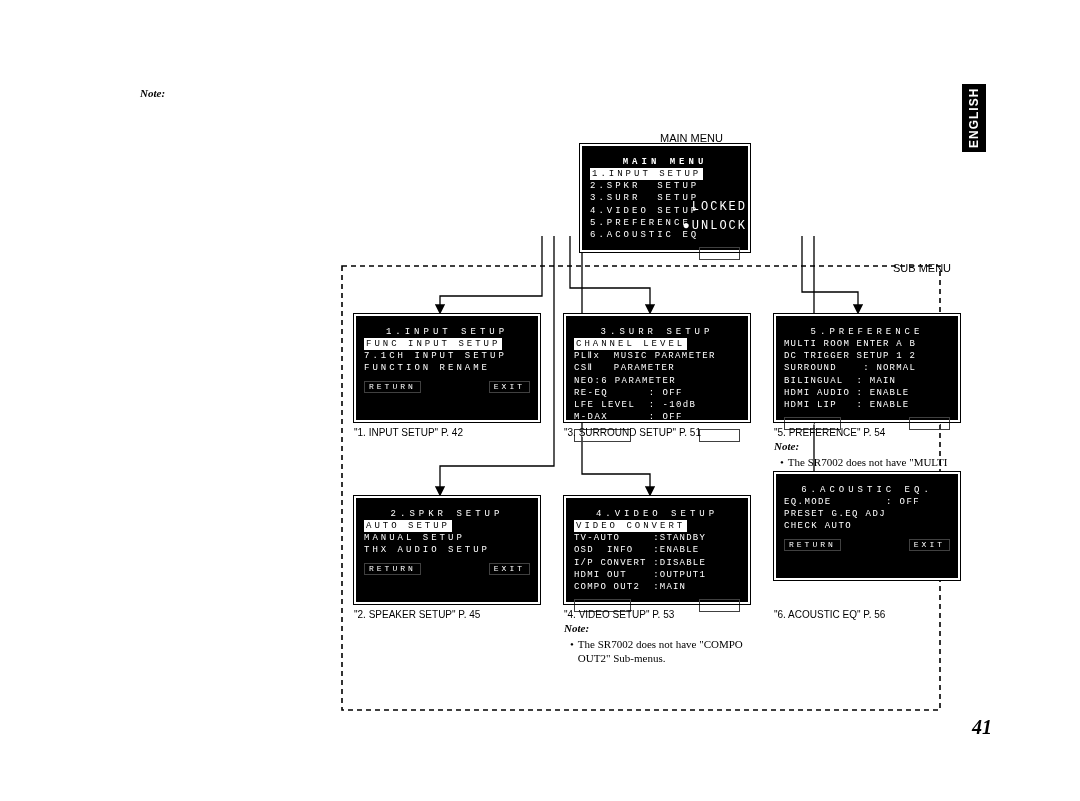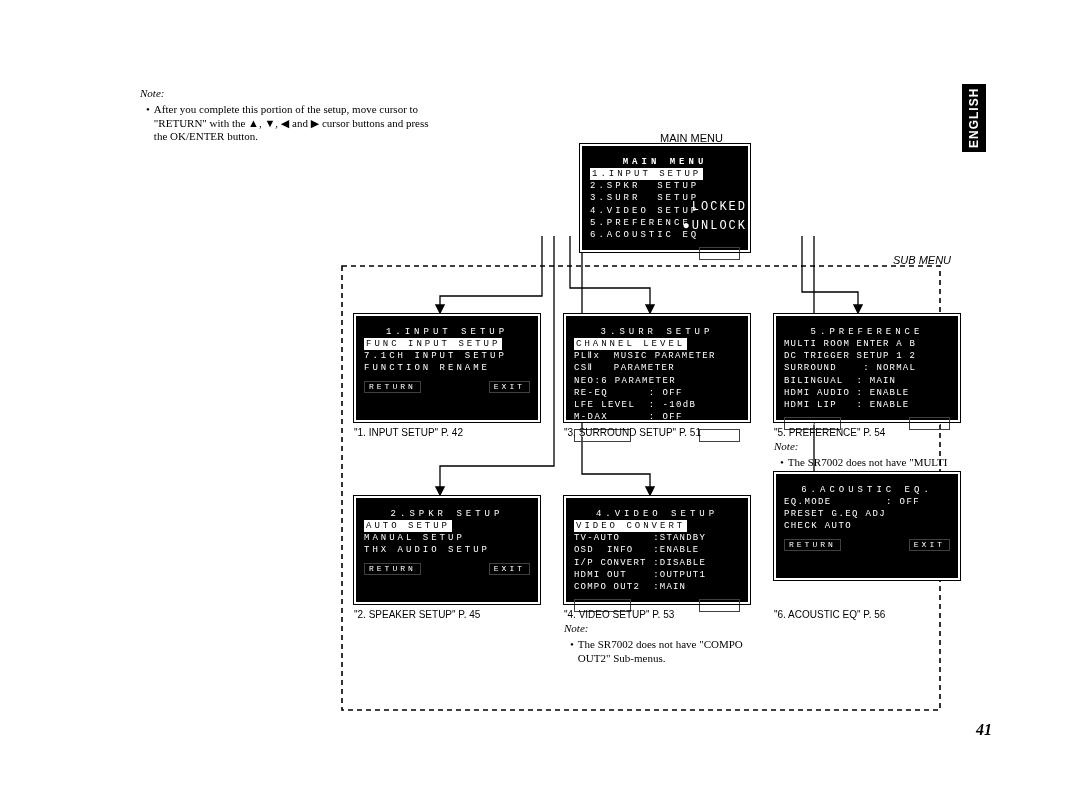--- a/index.html
+++ b/index.html
@@ -12,21 +12,21 @@
     position: relative;
     color: #000;
   }
   .note-block {
     position: absolute;
     font-size: 11px;
     line-height: 1.25;
   }
   .note-title {
     font-style: italic;
-    font-weight: normal;
+    font-weight: bold;
     margin-bottom: 2px;
   }
   .bullet {
     display: flex;
   }
   .bullet::before {
     content: "•";
     margin: 0 4px 0 6px;
   }
   .english-tab {
@@ -47,21 +47,21 @@
     display: flex;
     align-items: center;
     justify-content: center;
   }
   .page-num {
     position: absolute;
     right: 88px;
     bottom: 62px;
     font-style: italic;
     font-weight: bold;
-    font-size: 16px;
+    font-size: 20px;
   }
   .svg-layer {
     position: absolute;
     left: 336px;
     top: 236px;
     pointer-events: none;
   }
 
   
   .osd {
@@ -125,27 +125,24 @@
 </style>
 </head>
 <body>
 
 <div class="english-tab">ENGLISH</div>
 
 <div class="page-num">41</div>
 
 <div class="note-block" style="left:140px; top:87px; width:300px;">
   <div class="note-title">Note:</div>
-  <div class="bullet">
-      <span>After you complete this portion of the setup, move cursor to "RETURN" with the ▲, ▼, ◀ and ▶ cursor buttons and press the OK/ENTER button.</span>
-    </div>
 </div>
 
 <div class="label" style="left:660px; top:132px;">MAIN MENU</div>
-<div class="label" style="left:893px; top:254px;font-style:italic;">SUB MENU</div>
+<div class="label" style="left:893px; top:262px;">SUB MENU</div>
 
 <svg class="svg-layer" width="610" height="480">
 
   <rect x="6" y="30" width="598" height="444" fill="none" stroke="#000" stroke-width="1.6" stroke-dasharray="5,4"></rect>
 
   <defs>
     <marker id="arr" markerWidth="8" markerHeight="8" refX="6" refY="4" orient="auto">
       <path d="M0,0 L8,4 L0,8 Z" fill="#000"></path>
     </marker>
   </defs>

